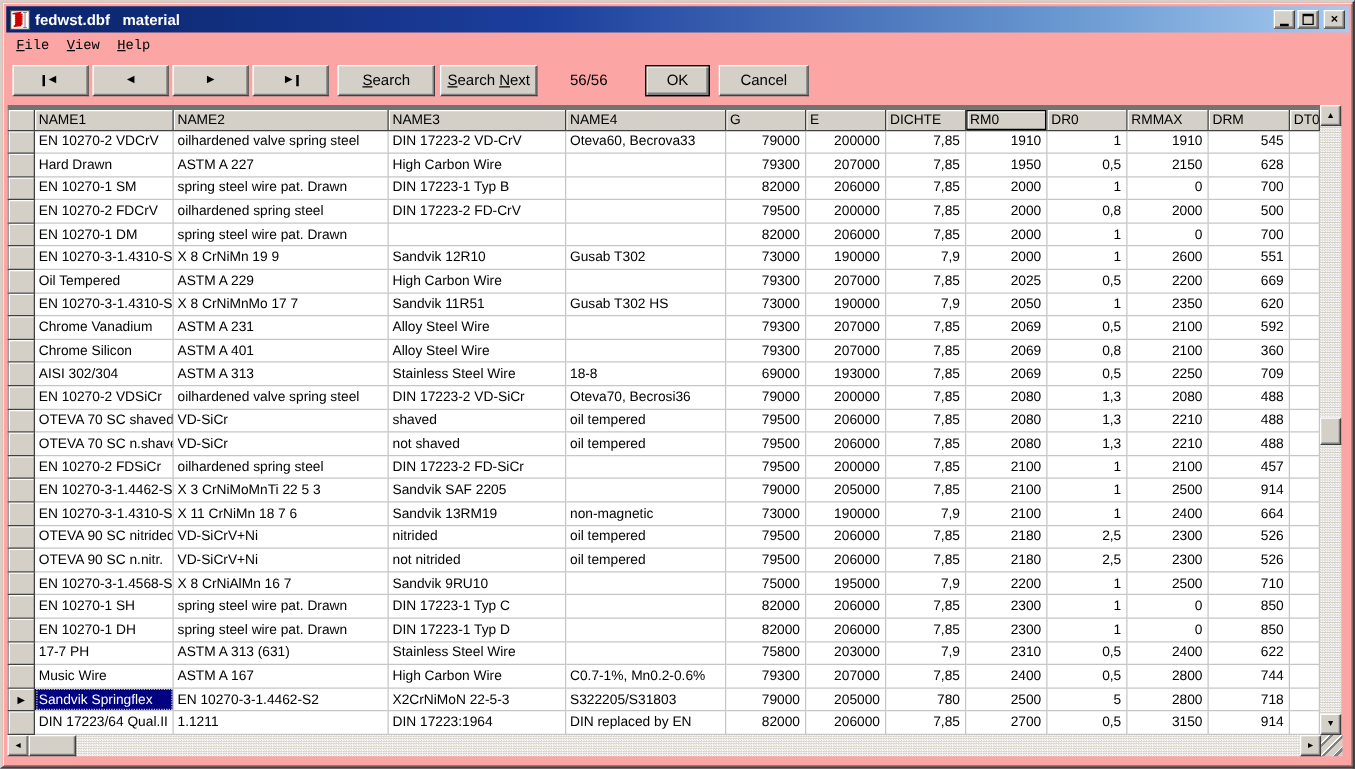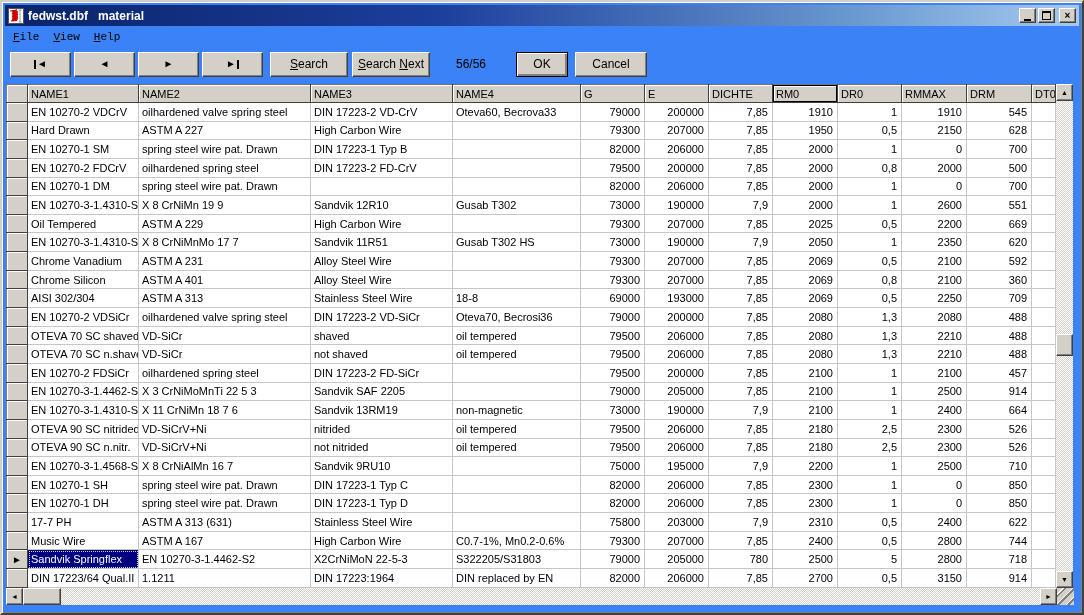--- a/index.html
+++ b/index.html
@@ -1,18 +1,18 @@
 <!DOCTYPE html>
 <html><head>
 <meta charset="utf-8">
 <style>
   * { margin:0; padding:0; box-sizing:border-box; }
   html,body { width:1084px; height:615px; background:#3A6EA5; overflow:hidden;
               font-family:"Liberation Sans","DejaVu Sans",sans-serif; font-size:11px; color:#000; }
-  .window { width:1084px; height:615px; background:#3b82f6; padding:2px;
+  .window { width:1084px; height:615px; background:#fca5a5; padding:2px;
             border:2px solid; border-color:#D4D0C8 #404040 #404040 #D4D0C8;
             box-shadow: inset 1px 1px 0 #fff, inset -1px -1px 0 #808080;
             display:flex; flex-direction:column; }
   
   .titlebar { height:21px; margin:1px; background:linear-gradient(90deg,#0A246A 0%,#1C3E9C 40%,#6C9BD2 80%,#A6CAF0 100%);
               display:flex; align-items:center; padding:0 3px; }
   .app-icon { width:16px; height:16px; background:#fff; border:1px solid #555; margin-right:4px; flex:none; }
   .title-text { color:#fff; font-weight:bold; font-size:12px; white-space:pre; flex:1 1 auto; overflow:hidden; }
   .winbtns { display:flex; gap:2px; }
   .winbtn { width:17px; height:15px; background:#D4D0C8; border:1px solid; border-color:#fff #404040 #404040 #fff;
@@ -36,21 +36,21 @@
   .searchbtn { width:78px; margin-left:4px; }
   .ul-first { display:inline-block; }
   .ul-first::first-letter { text-decoration:underline; }
   .counter { margin-left:26px; width:34px; text-align:left; font-size:12px; }
   .okbtn { width:52px; margin-left:26px; border:1px solid #000; outline:1px solid #000; outline-offset:-1px;
            box-shadow: inset 1px 1px 0 #fff, inset -1px -1px 0 #808080, inset -2px -2px 0 #808080; }
   .cancelbtn { width:72px; margin-left:7px; }
   
   .grid-area { margin-left:2px; margin-top:2px; display:flex; width:1068px; }
   table { border-collapse:collapse; table-layout:fixed; width:1049px; background:#fff;
-          border-left:1px solid #808080; border-top:1px solid #737373; }
+          border-left:1px solid #808080; border-top:4px solid #737373; }
   th,td { height:18px; overflow:hidden; white-space:nowrap; font-weight:normal; padding:0 3px; text-align:left; }
   th { background:#D4D0C8; border-right:1px solid #404040; border-bottom:1px solid #404040;
        box-shadow: inset 1px 1px 0 #fff; }
   th.focused { box-shadow: inset 0 0 0 1px #000, inset 2px 2px 0 #fff; }
   td { border-right:1px solid #C6C6C6; border-bottom:1px solid #C6C6C6; background:#fff; }
   td.num { text-align:right; padding-right:4px; }
   td.marker-cell, th.corner { background:#D4D0C8; border-right:1px solid #404040; border-bottom:1px solid #404040;
        box-shadow: inset 1px 1px 0 #fff; padding:0; text-align:center; }
   td.selected-cell { background:#000080; color:#fff; outline:1px dotted #D4D0C8; outline-offset:-2px; }
   .row-arrow { font-size:10px; line-height:1; }

